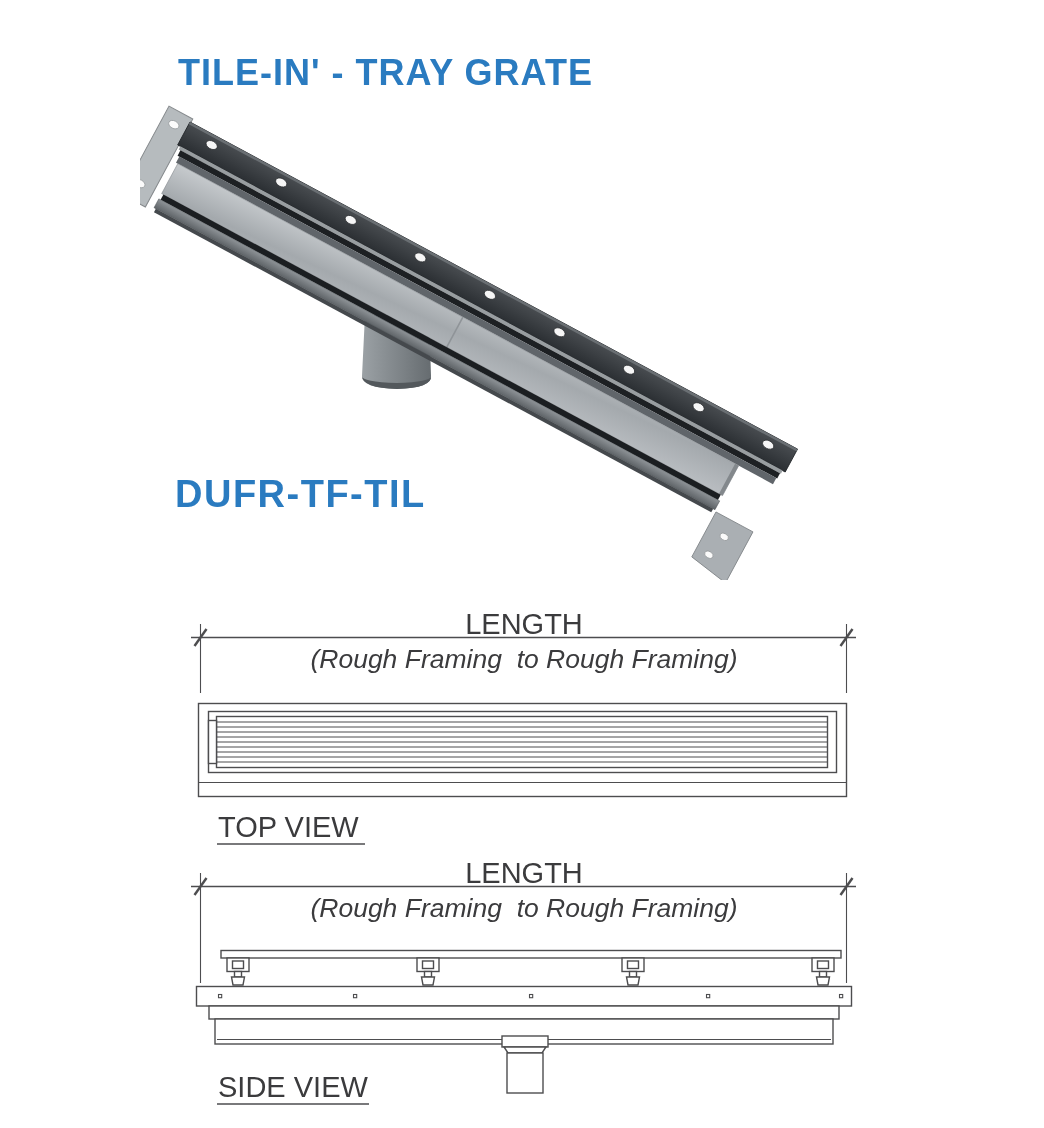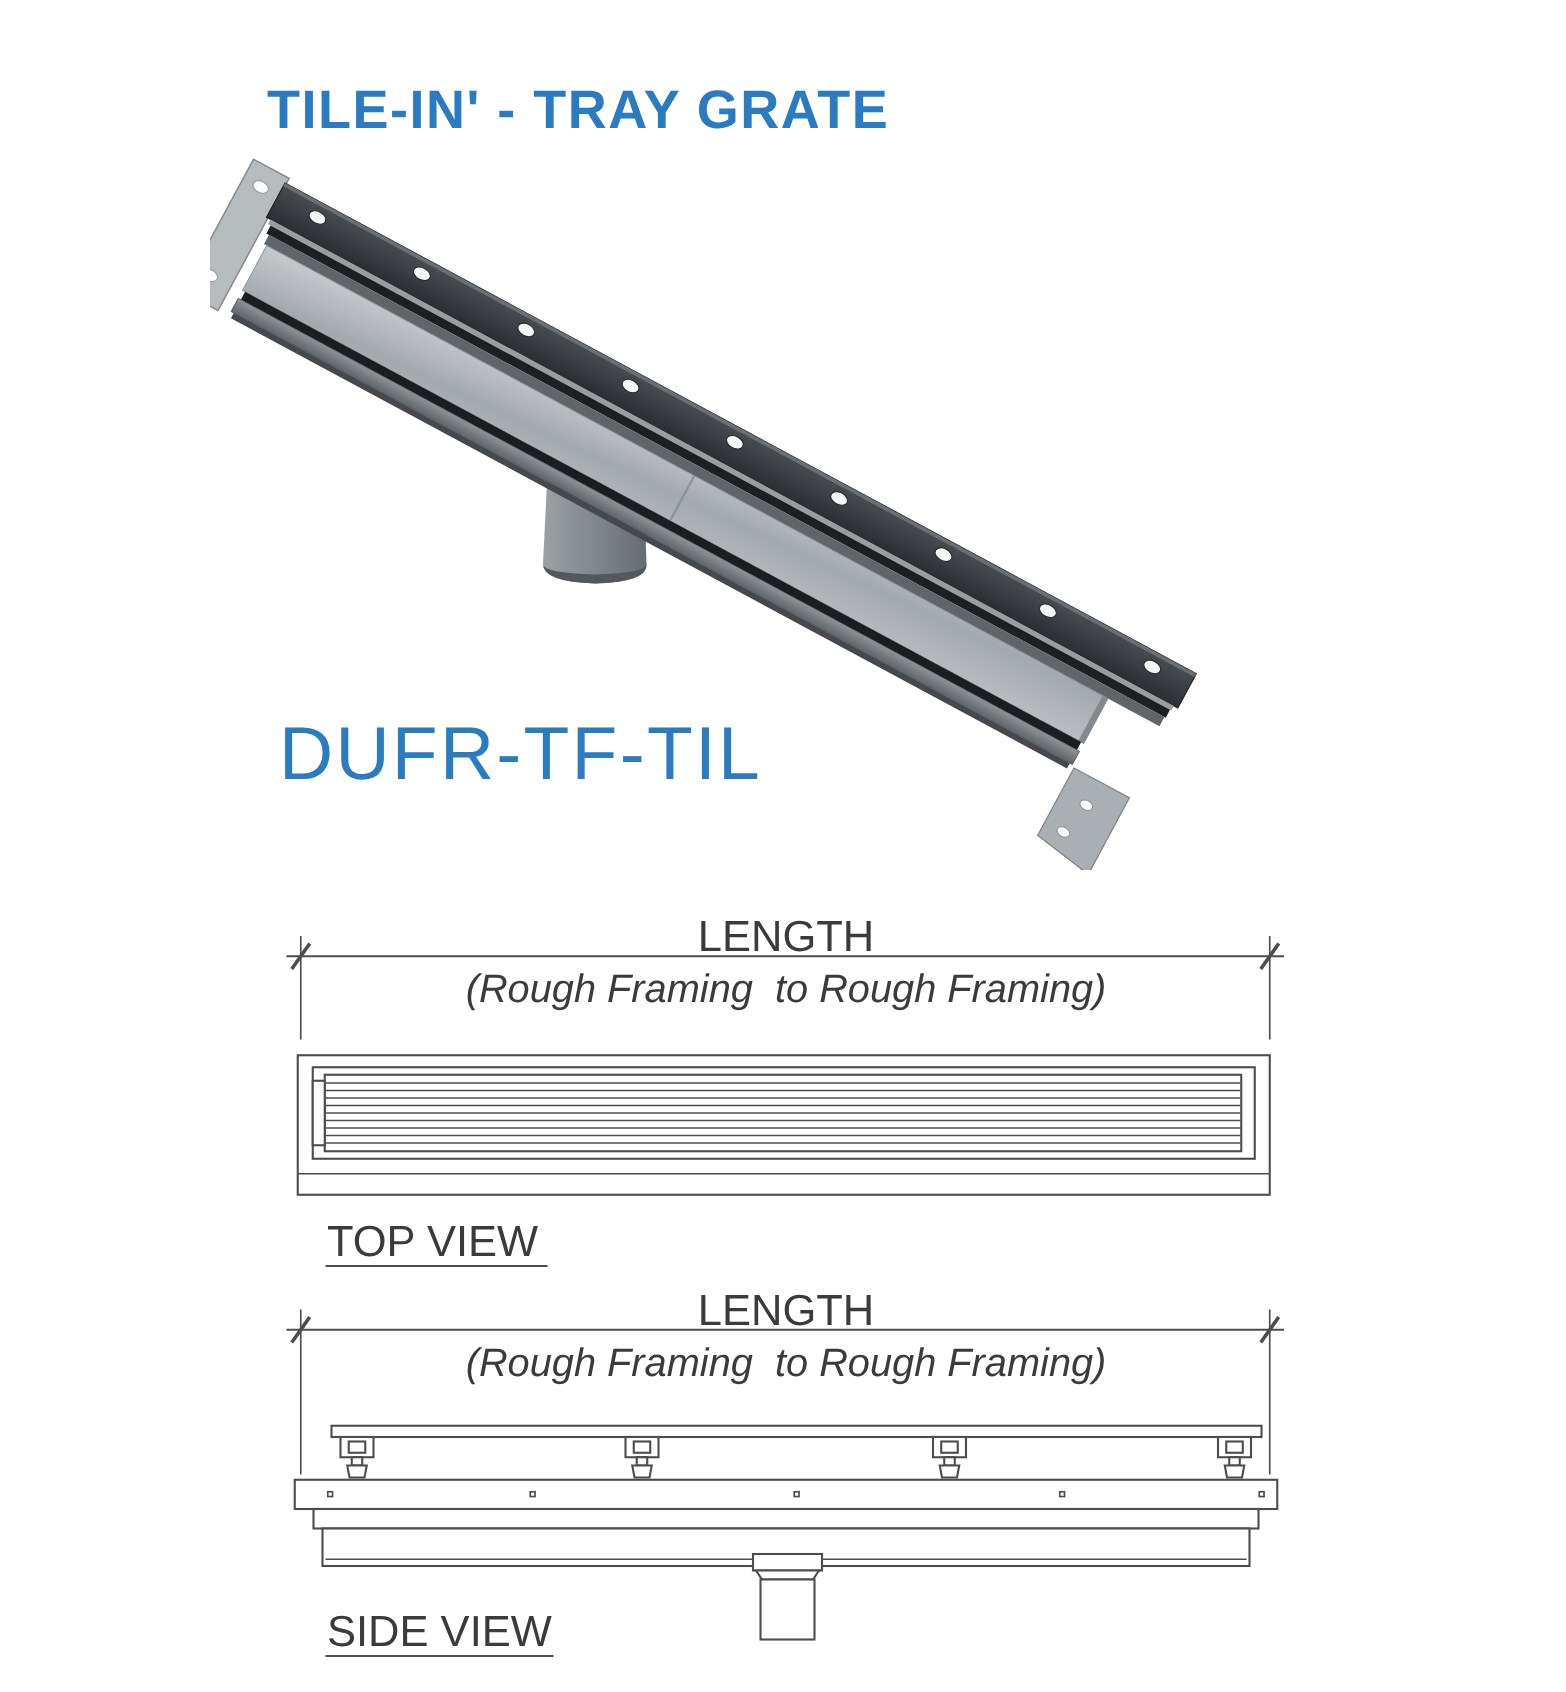--- a/index.html
+++ b/index.html
@@ -7,22 +7,22 @@
     position:relative; width:1044px; height:1128px; background:#ffffff;
     font-family:"Liberation Sans", sans-serif; overflow:hidden;
   }
   .title {
     position:absolute; left:178px; top:52px; margin:0;
     font-size:36px; font-weight:700; letter-spacing:1px;
     color:var(--accent-blue,#2a7bc0);
   }
   .photo-wrap { position:absolute; left:140px; top:100px; width:680px; height:480px; }
   .code {
-    position:absolute; left:186px; top:473px;
-    font-size:50px; font-weight:400; letter-spacing:1.5px;
+    position:absolute; left:175px; top:473px;
+    font-size:38px; font-weight:700; letter-spacing:1.5px;
     color:var(--accent-blue,#2a7bc0);
   }
   figure.drawing { position:absolute; margin:8px; }
   .top-view  { left:182px; top:596px;  width:670px; height:243px; }
   .side-view { left:182px; top:845px;  width:670px; height:258px; }
 
   
   .dstroke { fill:#ffffff; stroke:var(--drawing-line,#4d4d4f); stroke-width:1.4; }
   .dline   { fill:none;    stroke:var(--drawing-line,#4d4d4f); stroke-width:1.4; }
   .dthin   { fill:none;    stroke:var(--drawing-line,#4d4d4f); stroke-width:1.1; }

